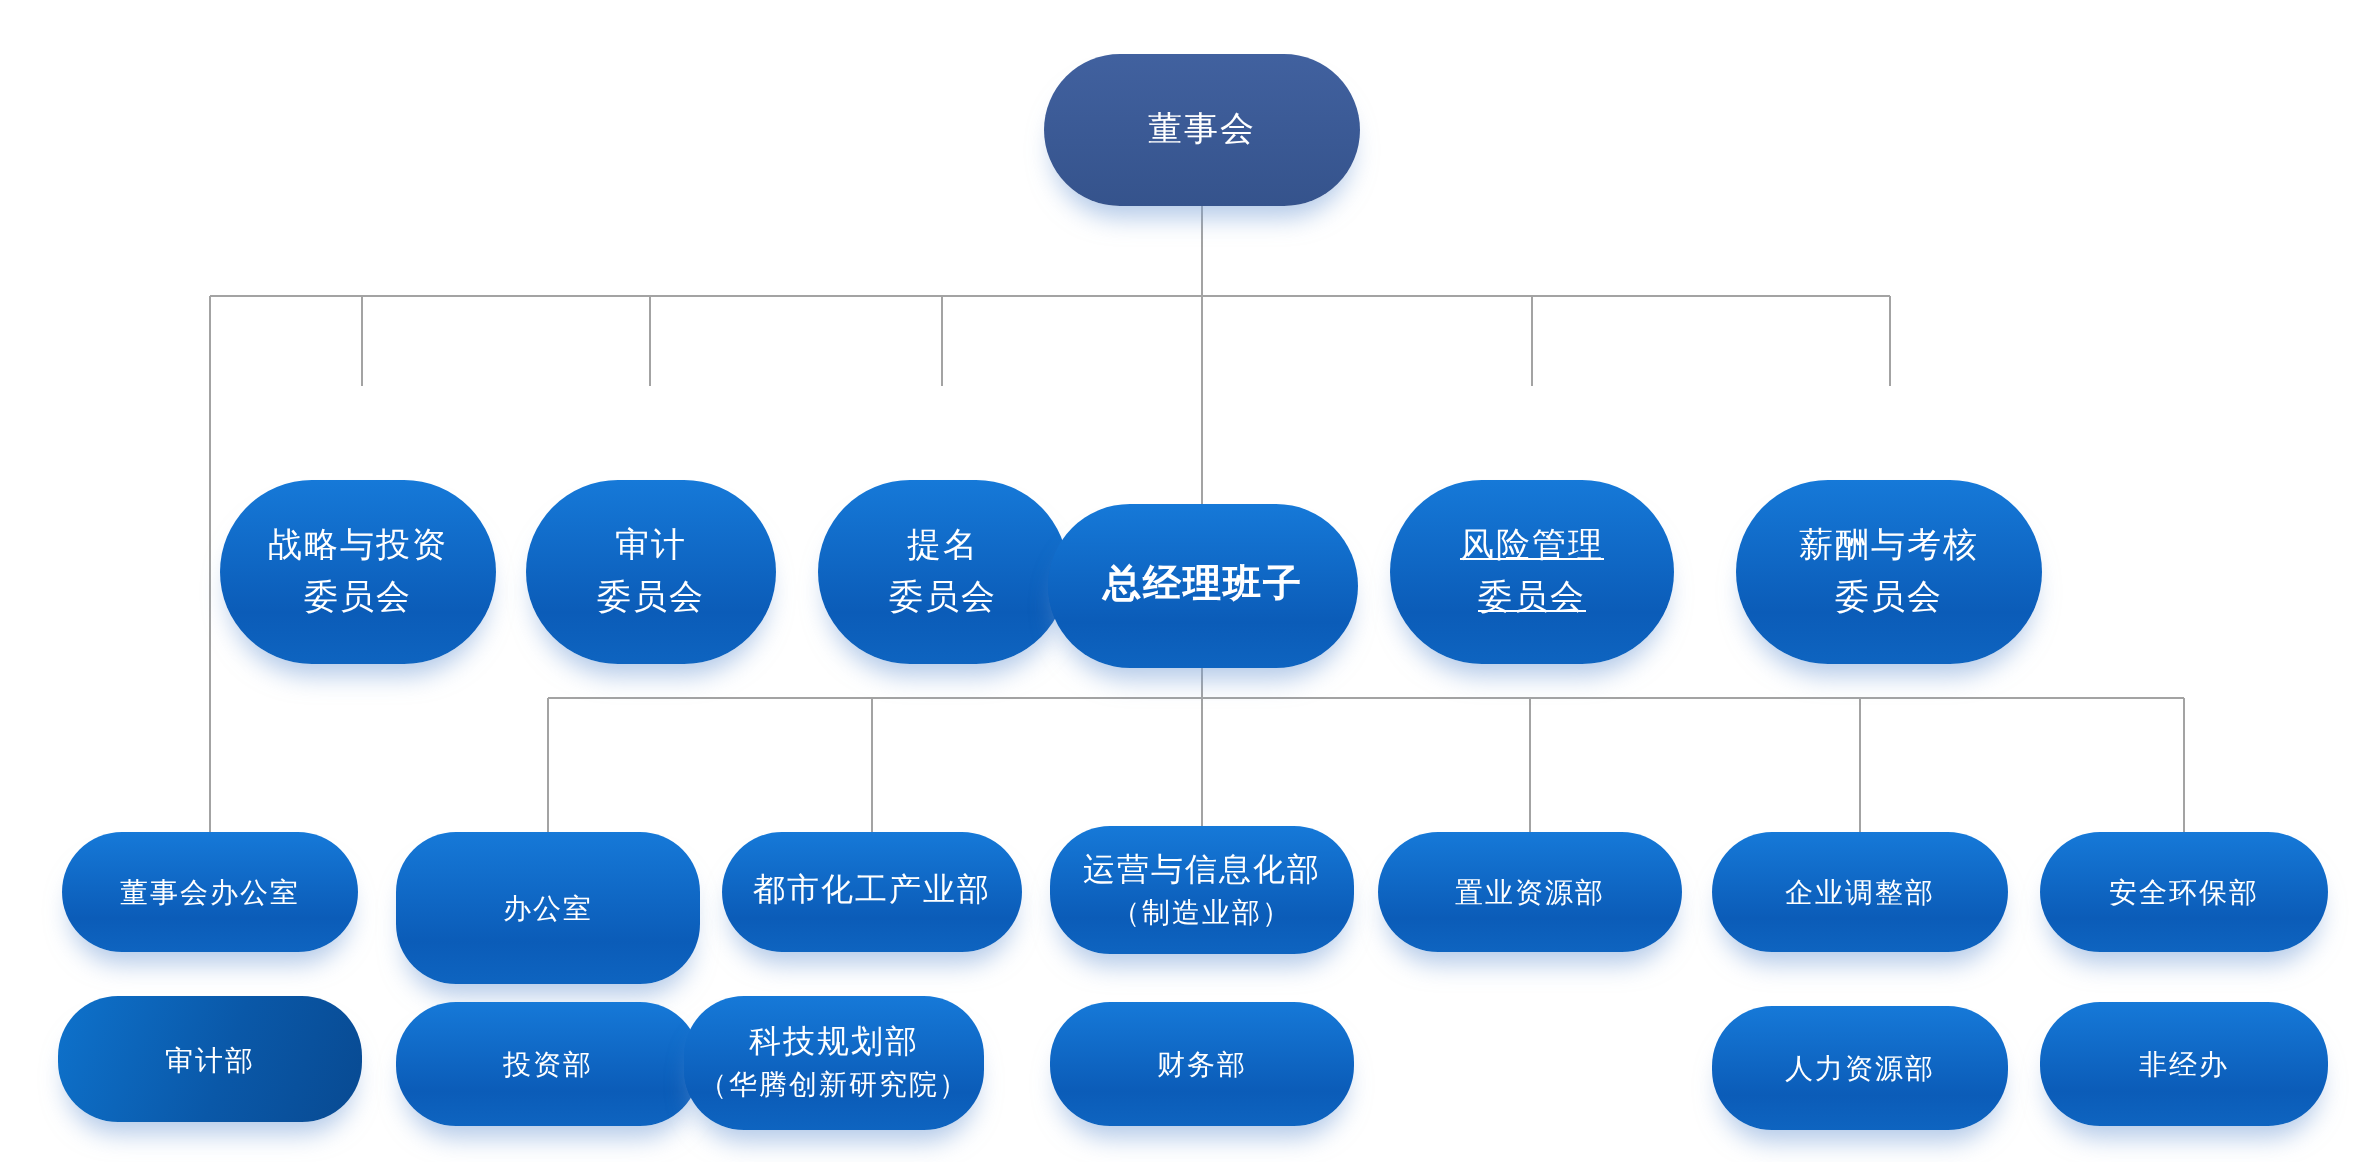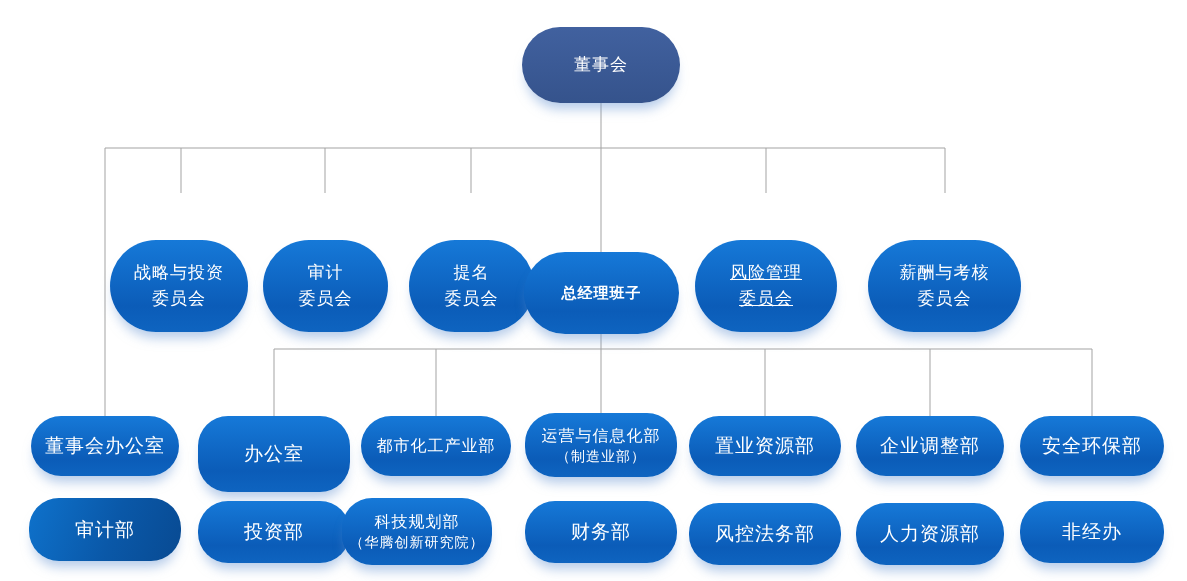--- a/index.html
+++ b/index.html
@@ -15,23 +15,23 @@
     box-shadow:0 10px 12px -4px rgba(120,160,215,0.55);
   }
   .node .l1{display:block;font-size:17px;line-height:26px;}
   .node .l2{display:block;font-size:17px;line-height:26px;}
   .node.board{
     background:linear-gradient(180deg,#41619f 0%,#35538c 100%);
     border-radius:38px;
   }
   .node.committee{border-radius:46px;margin-top:47px;}
   .node.gm{border-radius:42px;}
-  .node.gm .l1{font-size:15px;font-weight:bold;}
+  .node.gm .l1{font-size:19px;font-weight:bold;}
   .node.dept{border-radius:30px;}
-  .node.dept .l1{font-size:19px;line-height:22px;}
+  .node.dept .l1{font-size:14px;line-height:22px;}
   .node.dept .sub{font-size:14px;line-height:19px;}
   .node.dept .l1.cramped{font-size:16px;}
   .node.audit-dept{
     background:linear-gradient(110deg,#0e72cc 0%,#0a58a8 55%,#084a92 100%);
   }
 </style>
 </head>
 <body>
 
 <div class="stage">
@@ -113,23 +113,20 @@
   <div class="node dept" style="left:198px;top:501px;width:152px;height:62px;">
     <span class="l1">投资部</span>
   </div>
   <div class="node dept" style="left:342px;top:498px;width:150px;height:67px;">
     <span class="l1 cramped">科技规划部</span>
     <span class="sub">（华腾创新研究院）</span>
   </div>
   <div class="node dept" style="left:525px;top:501px;width:152px;height:62px;">
     <span class="l1">财务部</span>
   </div>
-  <div class="node dept" style="left:689px;top:503px;width:152px;height:62px;">
-    <span class="l1">风控法务部</span>
-  </div>
   <div class="node dept" style="left:856px;top:503px;width:148px;height:62px;text-align:center;">
     <span class="l1">人力资源部</span>
   </div>
   <div class="node dept" style="left:1020px;top:501px;width:144px;height:62px;">
     <span class="l1">非经办</span>
   </div>
 
 </div>
 
 </body></html>

